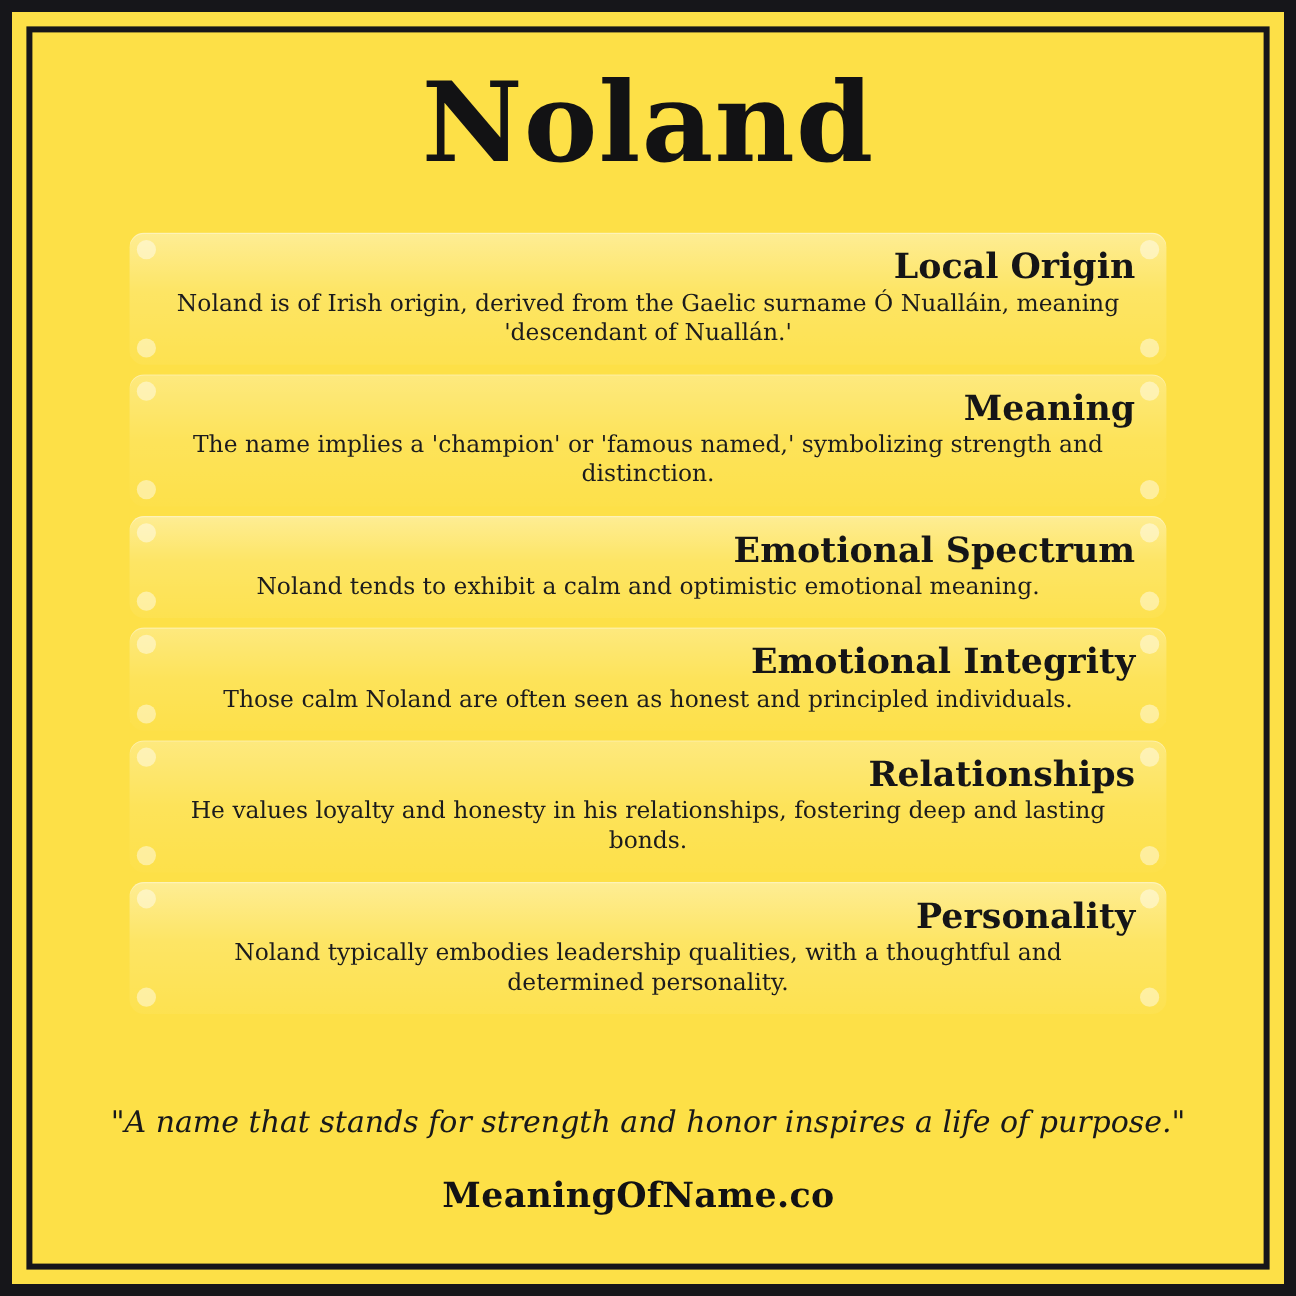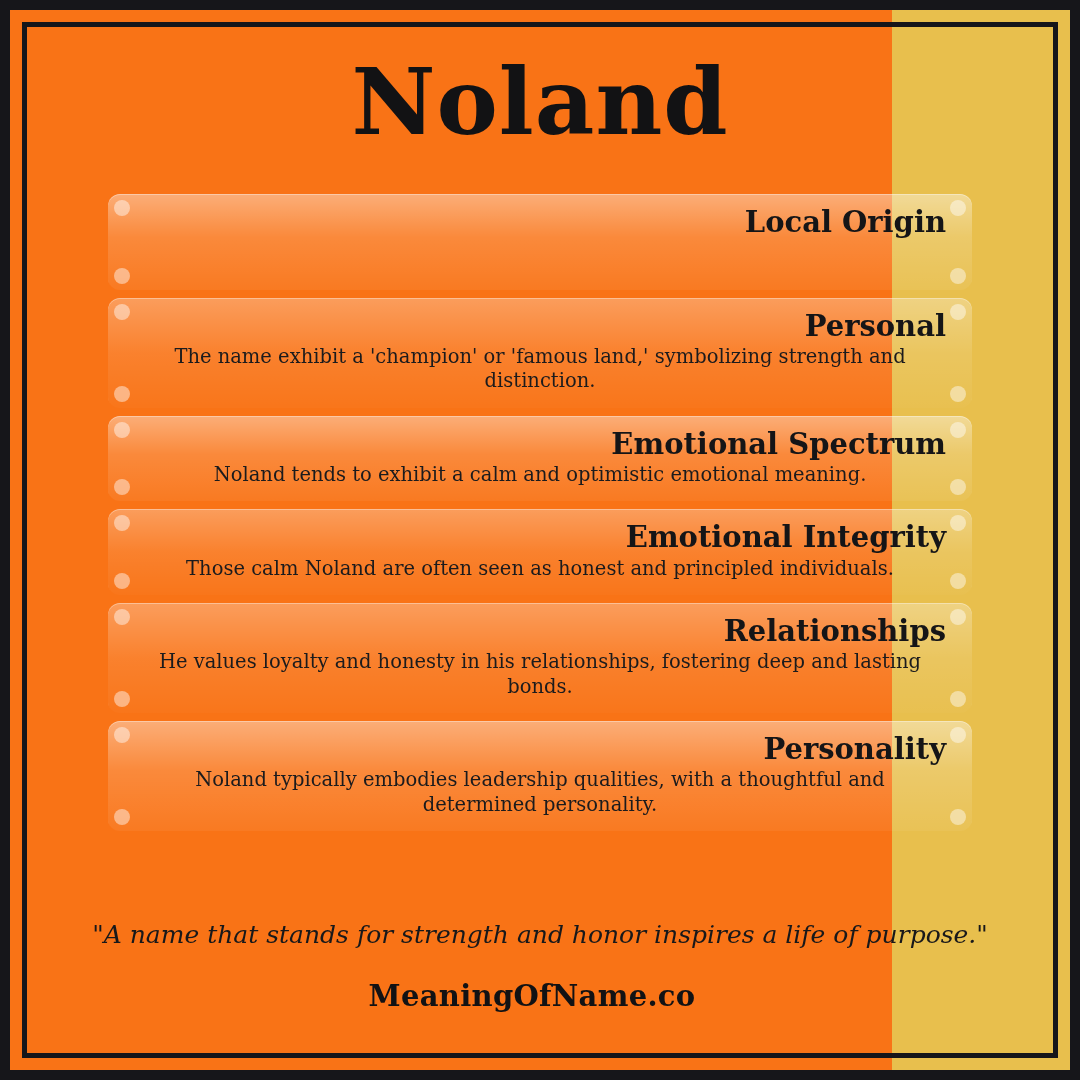--- a/index.html
+++ b/index.html
@@ -8,24 +8,24 @@
   }
   body {
     width: 1080px;
     height: 1080px;
     background: #e8bf4d;
     font-family: "DejaVu Serif", "Liberation Serif", serif;
     overflow: hidden;
   }
   .poster {
     position: relative;
-    width: 892px;
+    width: 1080px;
     height: 1080px;
     box-sizing: border-box;
-    background: #f97316;
+    background: #fde047;
   }
   
   .frame-outer {
     position: absolute;
     left: 0; top: 0;
     width: 1080px;
     height: 1080px;
     box-sizing: border-box;
     border: 10px solid #16161a;
     pointer-events: none;
@@ -138,29 +138,30 @@
     <div class="title">Noland</div>
 
     <div class="cards">
 
       <div class="card" style="min-height:96px;">
         <span class="nub tl"></span>
         <span class="nub tr"></span>
         <span class="nub bl"></span>
         <span class="nub br"></span>
         <p class="card-title">Local Origin</p>
+        <p class="card-desc">Noland is of Irish origin, derived from the Gaelic surname Ó Nualláin, meaning 'descendant of Nuallán.'</p>
       </div>
 
       <div class="card alt" style="min-height:96px;">
         <span class="nub tl"></span>
         <span class="nub tr"></span>
         <span class="nub bl"></span>
         <span class="nub br"></span>
-        <p class="card-title">Personal</p>
-        <p class="card-desc">The name exhibit a 'champion' or 'famous land,' symbolizing strength and distinction.</p>
+        <p class="card-title">Meaning</p>
+        <p class="card-desc">The name implies a 'champion' or 'famous named,' symbolizing strength and distinction.</p>
       </div>
 
       <div class="card" style="min-height:76px;">
         <span class="nub tl"></span>
         <span class="nub tr"></span>
         <span class="nub bl"></span>
         <span class="nub br"></span>
         <p class="card-title">Emotional Spectrum</p>
         <p class="card-desc">Noland tends to exhibit a calm and optimistic emotional meaning.</p>
       </div>

